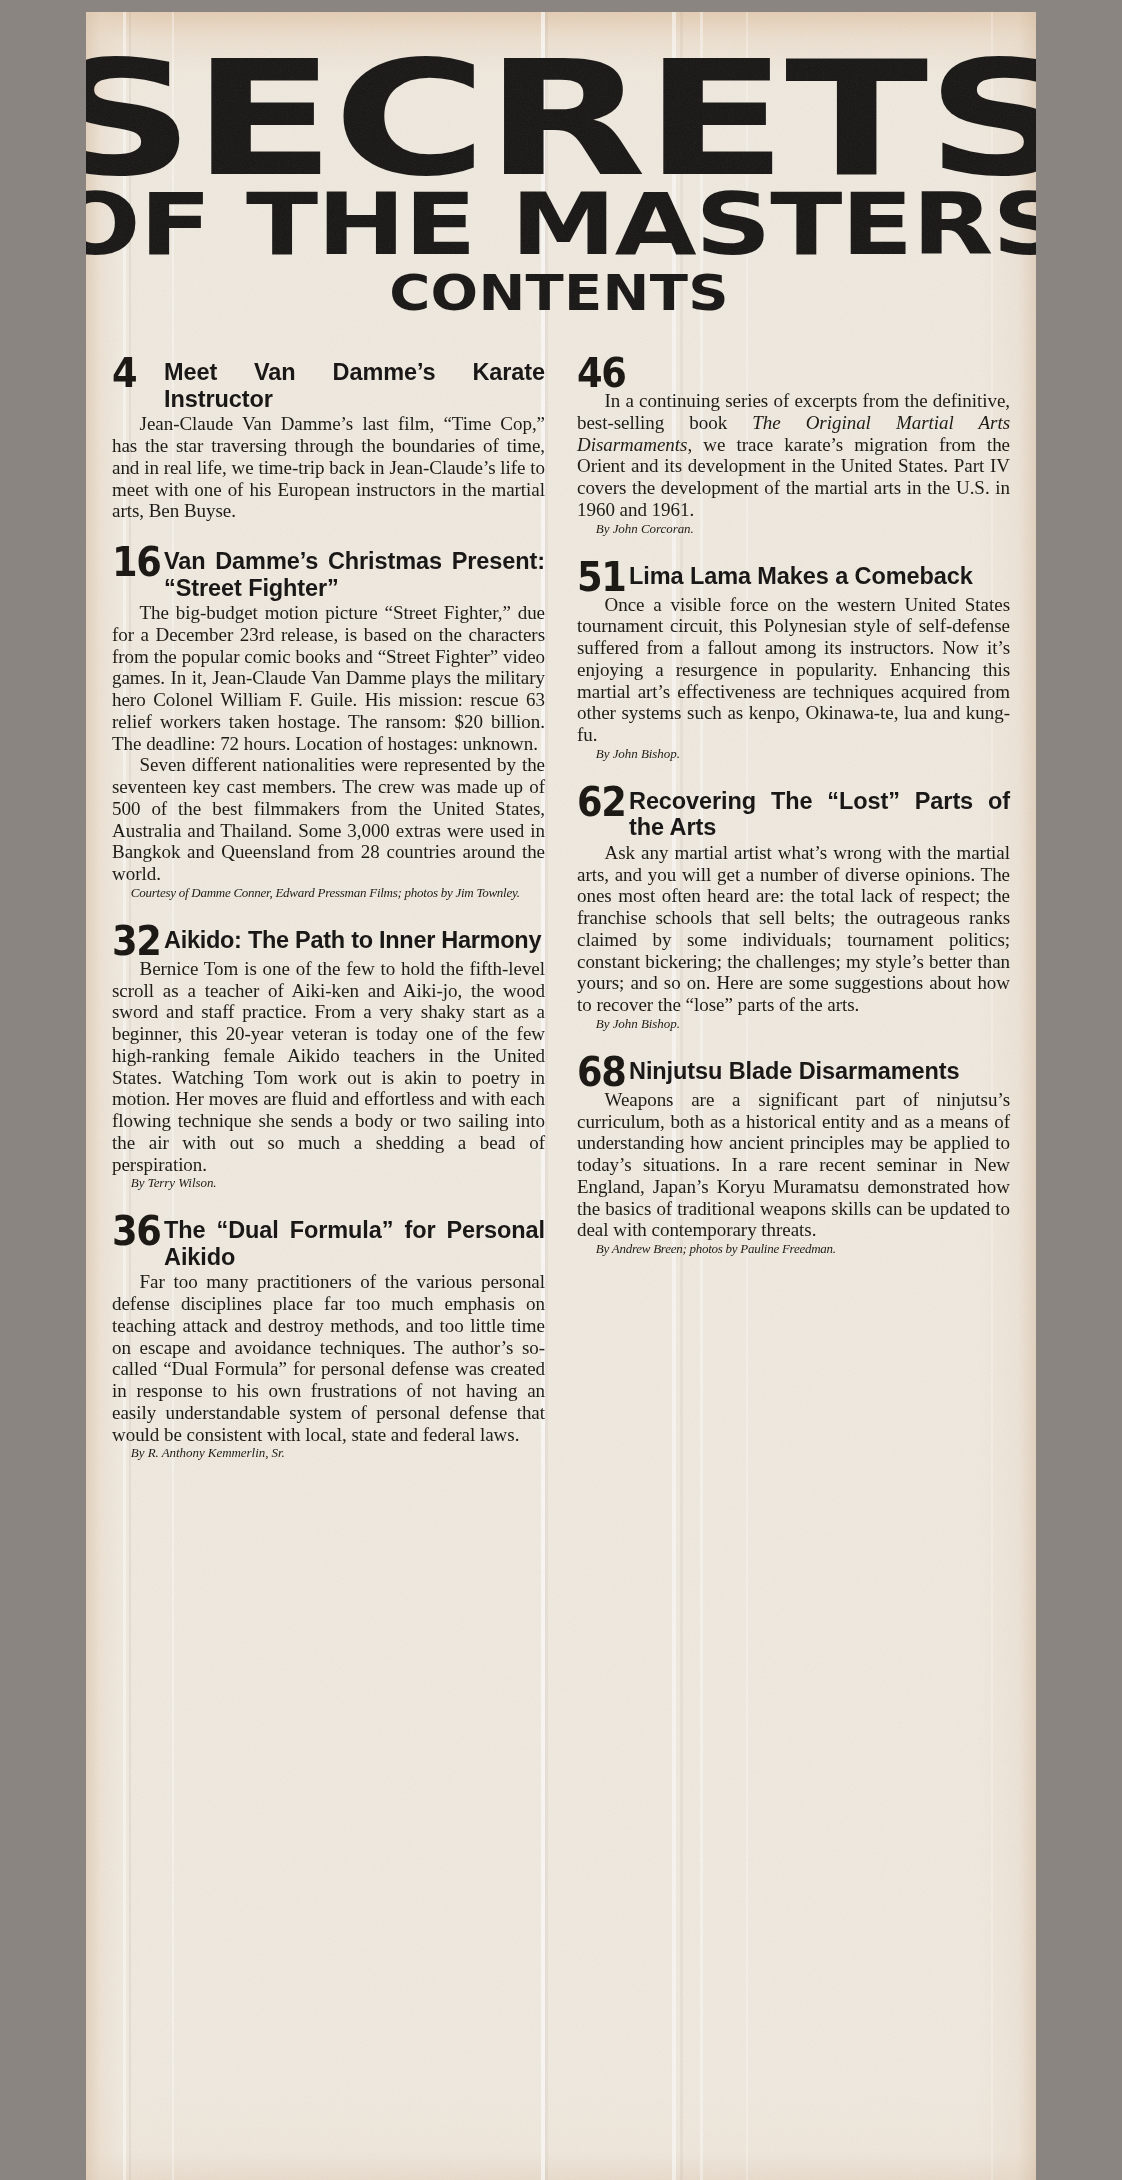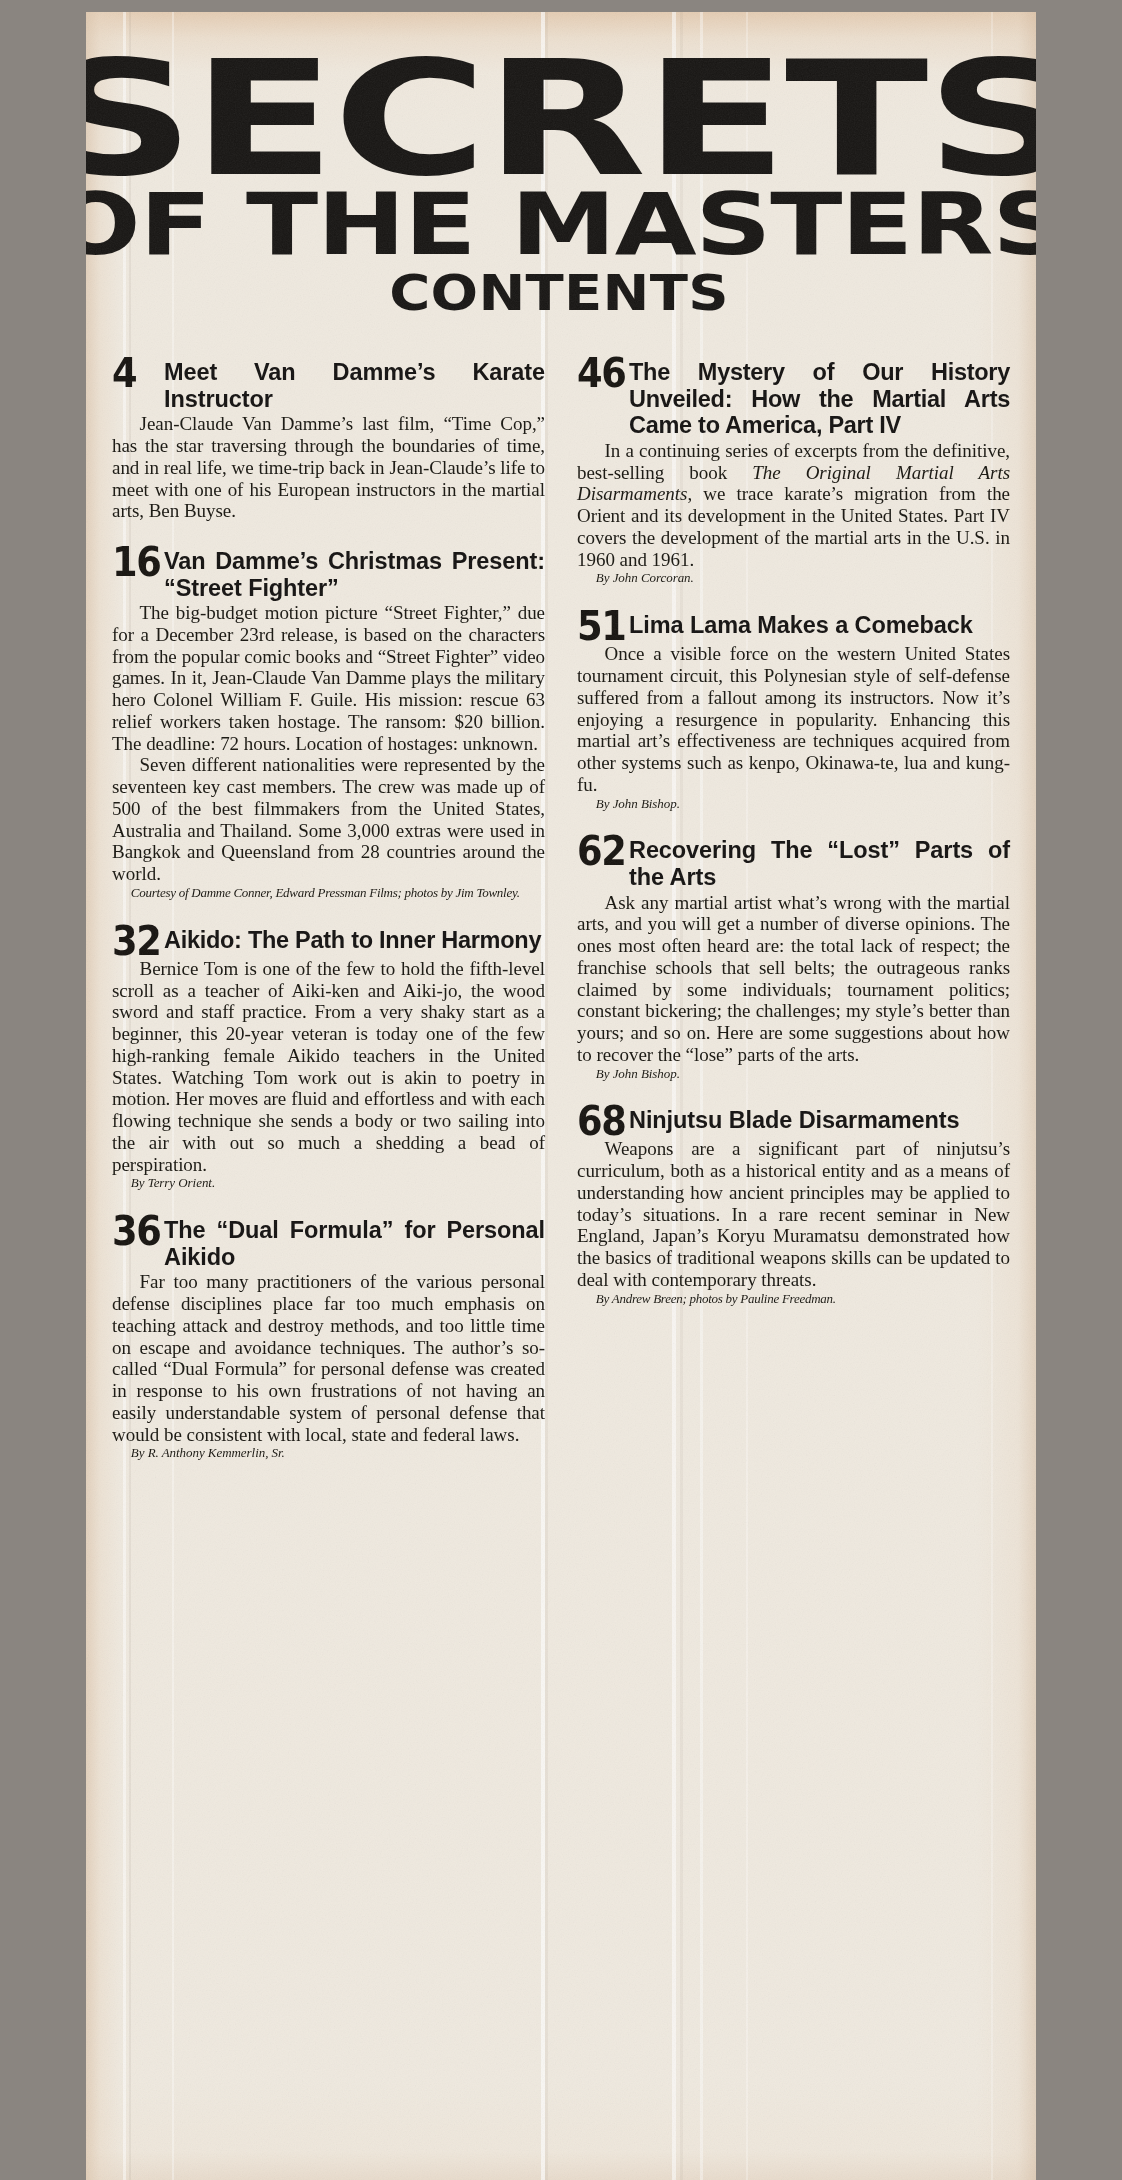--- a/index.html
+++ b/index.html
@@ -208,40 +208,39 @@
         <p class="entry-body">Seven different nationalities were represented by the seventeen key cast members. The crew was made up of 500 of the best filmmakers from the United States, Australia and Thailand. Some 3,000 extras were used in Bangkok and Queensland from 28 countries around the world.</p>
         <p class="byline narrow">Courtesy of Damme Conner, Edward Pressman Films; photos by Jim Townley.</p>
       </div>
 
       <div class="entry">
         <div class="entry-head">
           <span class="page-num">32</span>
           <h2 class="entry-title tight">Aikido: The Path to Inner Harmony</h2>
         </div>
         <p class="entry-body">Bernice Tom is one of the few to hold the fifth-level scroll as a teacher of Aiki-ken and Aiki-jo, the wood sword and staff practice. From a very shaky start as a beginner, this 20-year veteran is today one of the few high-ranking female Aikido teachers in the United States. Watching Tom work out is akin to poetry in motion. Her moves are fluid and effortless and with each flowing technique she sends a body or two sailing into the air with out so much a shedding a bead of perspiration.</p>
-        <p class="byline">By Terry Orient.</p>
+        <p class="byline">By Terry Wilson.</p>
       </div>
 
       <div class="entry">
         <div class="entry-head">
           <span class="page-num">36</span>
           <h2 class="entry-title">The “Dual Formula” for Personal Aikido</h2>
         </div>
         <p class="entry-body">Far too many practitioners of the various personal defense disciplines place far too much emphasis on teaching attack and destroy methods, and too little time on escape and avoidance techniques. The author’s so-called “Dual Formula” for personal defense was created in response to his own frustrations of not having an easily understandable system of personal defense that would be consistent with local, state and federal laws.</p>
         <p class="byline">By R. Anthony Kemmerlin, Sr.</p>
       </div>
 
     </div>
 
     <div class="column">
 
       <div class="entry">
         <div class="entry-head">
           <span class="page-num">46</span>
-          <h2 class="entry-title tight">The Mystery of Our History Unveiled: How the Martial Arts Came to America, Part IV</h2>
         </div>
         <p class="entry-body">
           <span>In a continuing series of excerpts from the definitive, best-selling book </span><i class="bookttl">The Original Martial Arts Disarmaments</i><span>, we trace karate’s migration from the Orient and its development in the United States. Part IV covers the development of the martial arts in the U.S. in 1960 and 1961.</span>
         </p>
         <p class="byline">By John Corcoran.</p>
       </div>
 
       <div class="entry">
         <div class="entry-head">
           <span class="page-num">51</span>

